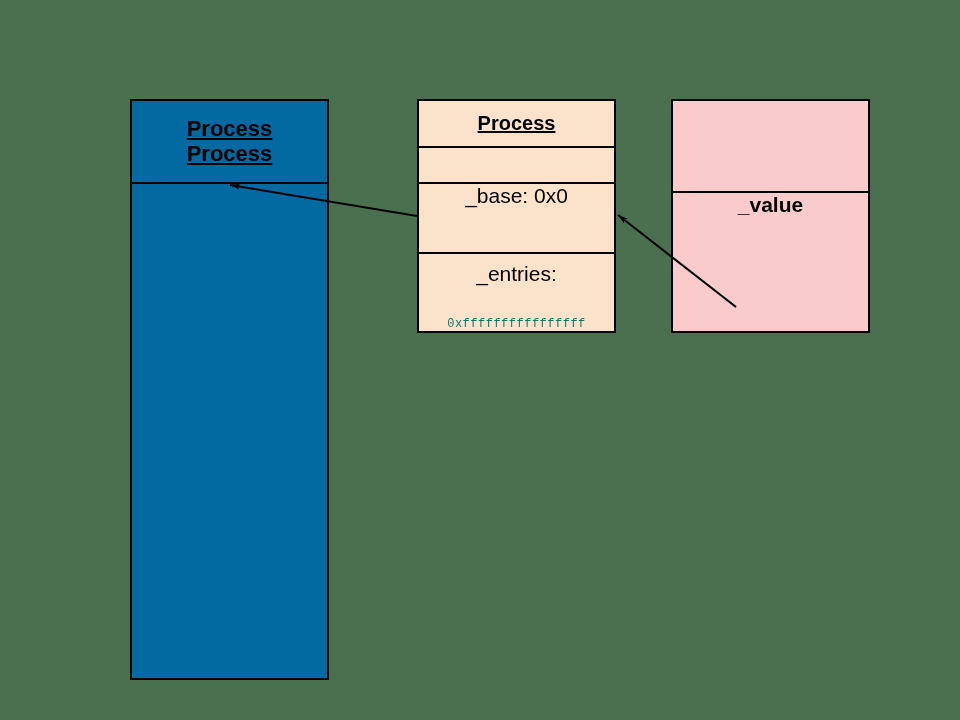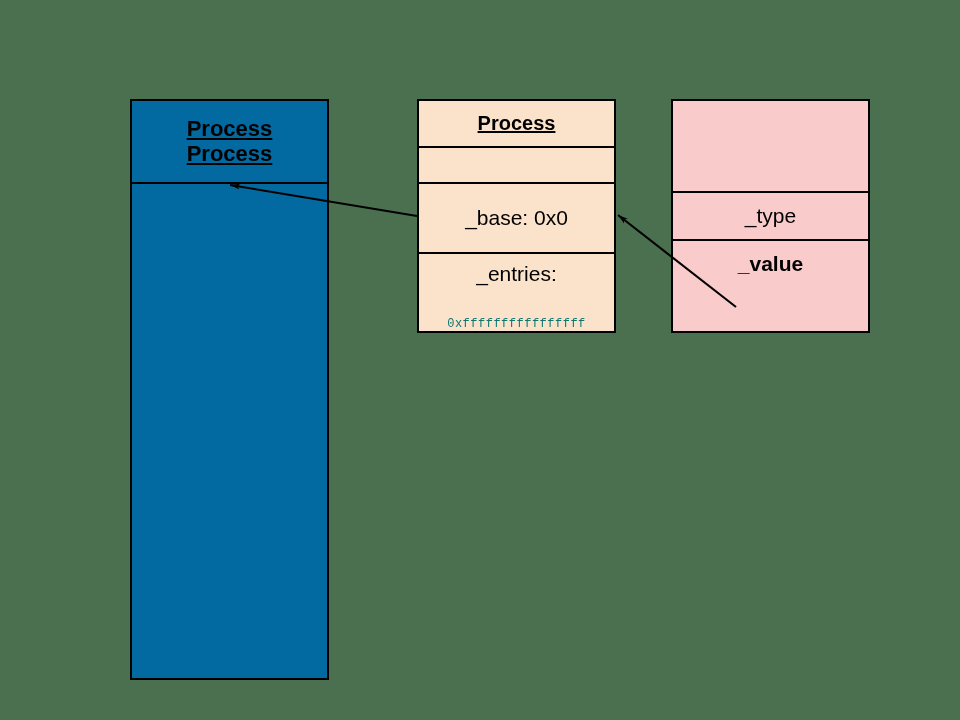--- a/index.html
+++ b/index.html
@@ -40,21 +40,21 @@
   }
   .box-header span {
     text-decoration: underline;
     line-height: 1.12;
     display: inline-block;
   }
   .row {
     box-sizing: border-box;
     display: flex;
     align-items: center;
-    justify-content: center;
+    justify-content: flex-start;
     text-align: center;
     color: #000;
     flex-direction: column;
   }
   .row + .row {
     border-top: 2px solid #000;
   }
   .row-empty {
     
   }
@@ -155,23 +155,20 @@
       <span>_base: 0x0</span>
     </div>
     <div class="row r-entries">
       <span class="entries-label">_entries:</span>
       <span class="entries-value">0xffffffffffffffff</span>
     </div>
   </div>
 
   <div class="box" id="sqobjectptr">
     <div class="row row-empty r-empty"></div>
-    <div class="row r-type">
-      <span>_type</span>
-    </div>
     <div class="row r-value">
       <span>_value</span>
     </div>
   </div>
 
   <svg id="connectors" width="960" height="720" viewBox="0 0 960 720">
     <defs>
       <marker id="arrow-head" markerWidth="12" markerHeight="12" refX="10" refY="4" orient="auto" markerUnits="userSpaceOnUse">
         <path d="M 10 4 L 0 1 L 2.5 4 L 0 7 Z" fill="#000"></path>
       </marker>

